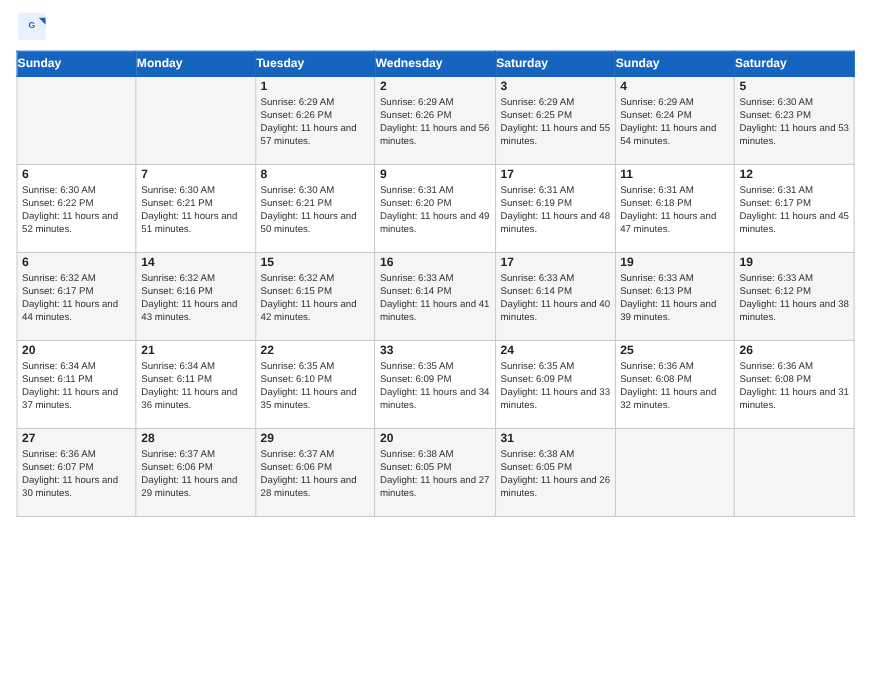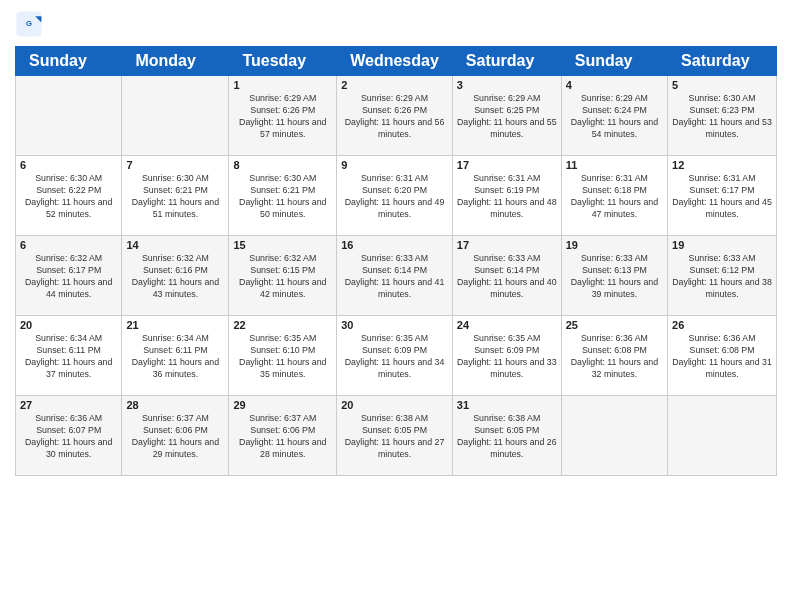--- a/index.html
+++ b/index.html
@@ -54,23 +54,23 @@
       color: #555;
     }
     table {
       width: 100%;
       border-collapse: collapse;
       font-size: 9.5px;
     }
     thead tr th {
       background-color: #1565c0;
       color: #fff;
-      padding: 5px 13px;
+      padding: 5px 0;
       text-align: left;
-      font-size: 16px;
+      font-size: 11px;
       font-weight: bold;
       border: 1px solid #1565c0;
     }
     tbody tr td {
       border: 1px solid #ccc;
       vertical-align: top;
       padding: 3px 4px;
       width: 113px;
       height: 80px;
       background: #fff;
@@ -84,21 +84,20 @@
     .day-num {
       font-weight: bold;
       font-size: 11px;
       margin-bottom: 2px;
       color: #222;
     }
     .day-info {
       font-size: 8.8px;
       color: #333;
       line-height: 1.35;
-      text-align: center;
     }
     .empty-cell {
       background: #f5f5f5 !important;
     }
   </style>
 </head>
 <body>
 
 <div class="page">
   <div class="header">
@@ -267,21 +266,21 @@
 Sunset: 6:11 PM
 Daylight: 11 hours and 36 minutes.</div>
           </td>
           <td>
             <div class="day-num">22</div>
             <div class="day-info" style="white-space: pre-line;">Sunrise: 6:35 AM
 Sunset: 6:10 PM
 Daylight: 11 hours and 35 minutes.</div>
           </td>
           <td>
-            <div class="day-num">30</div>
+            <div class="day-num">33</div>
             <div class="day-info" style="white-space: pre-line;">Sunrise: 6:35 AM
 Sunset: 6:09 PM
 Daylight: 11 hours and 34 minutes.</div>
           </td>
           <td>
             <div class="day-num">24</div>
             <div class="day-info" style="white-space: pre-line;">Sunrise: 6:35 AM
 Sunset: 6:09 PM
 Daylight: 11 hours and 33 minutes.</div>
           </td>

